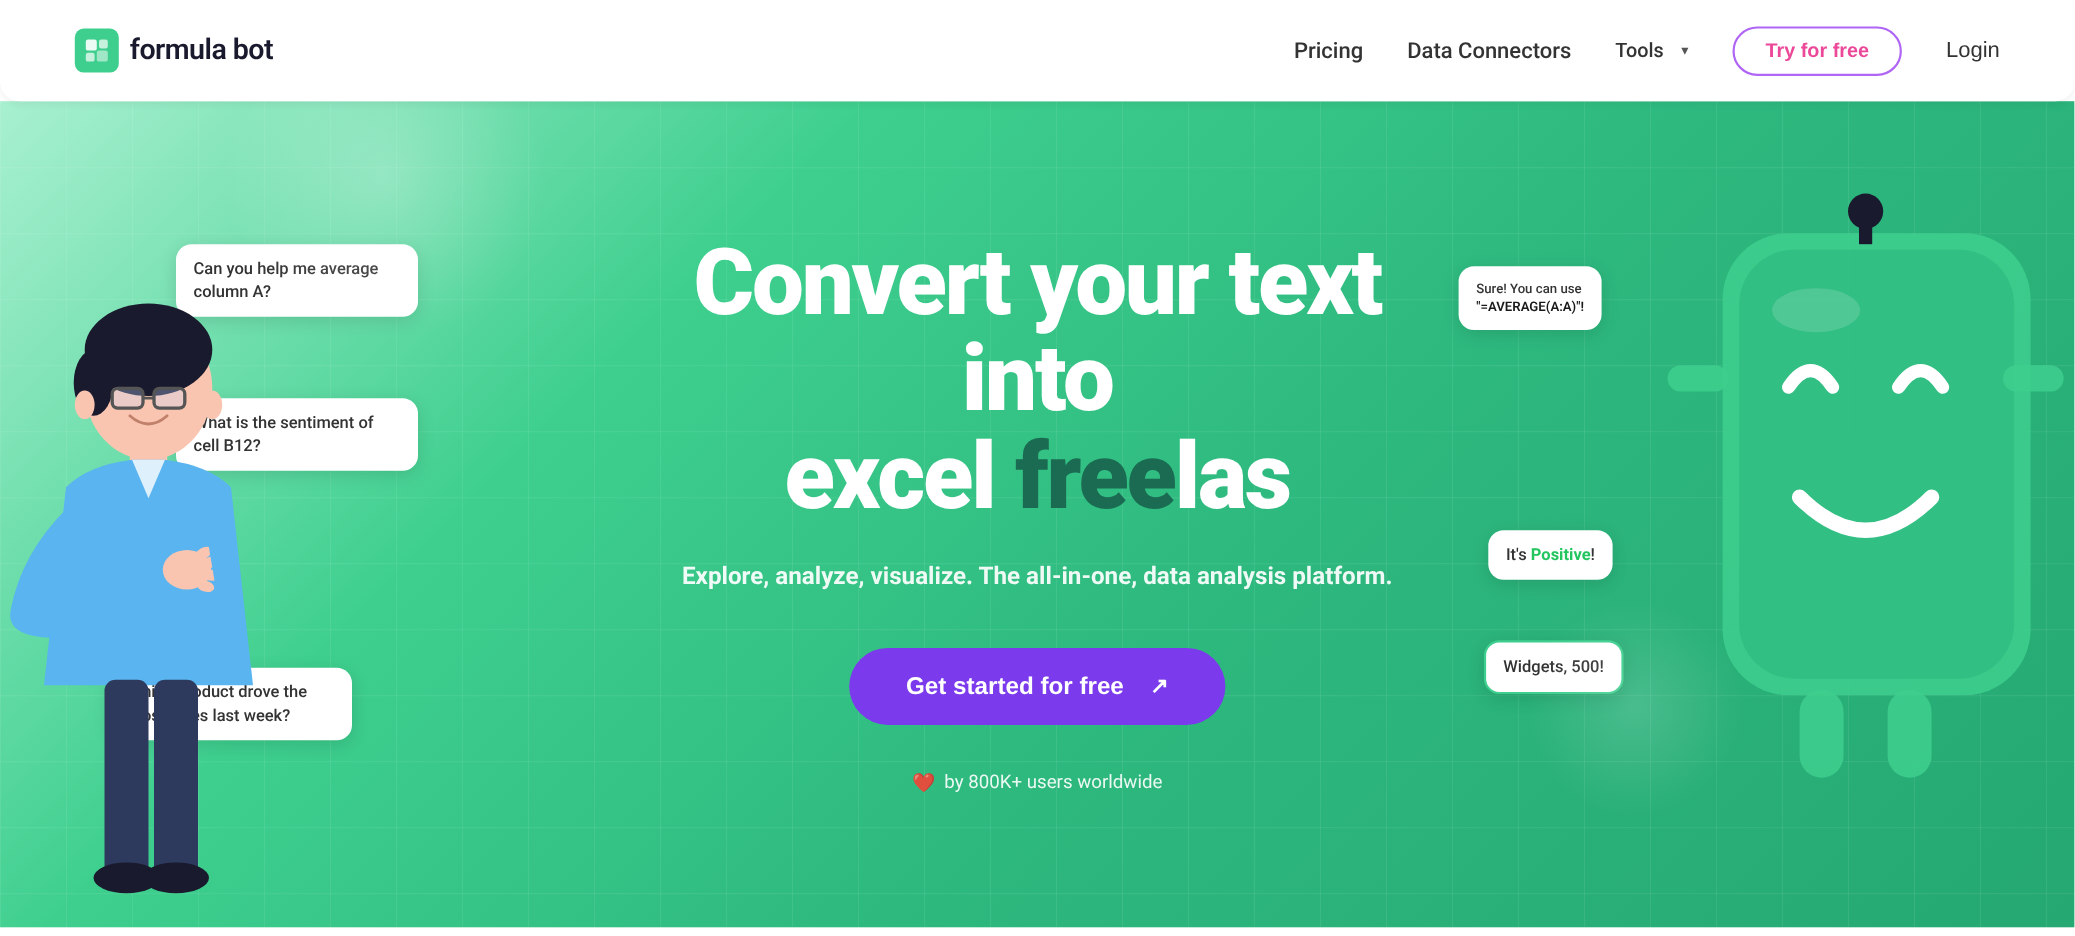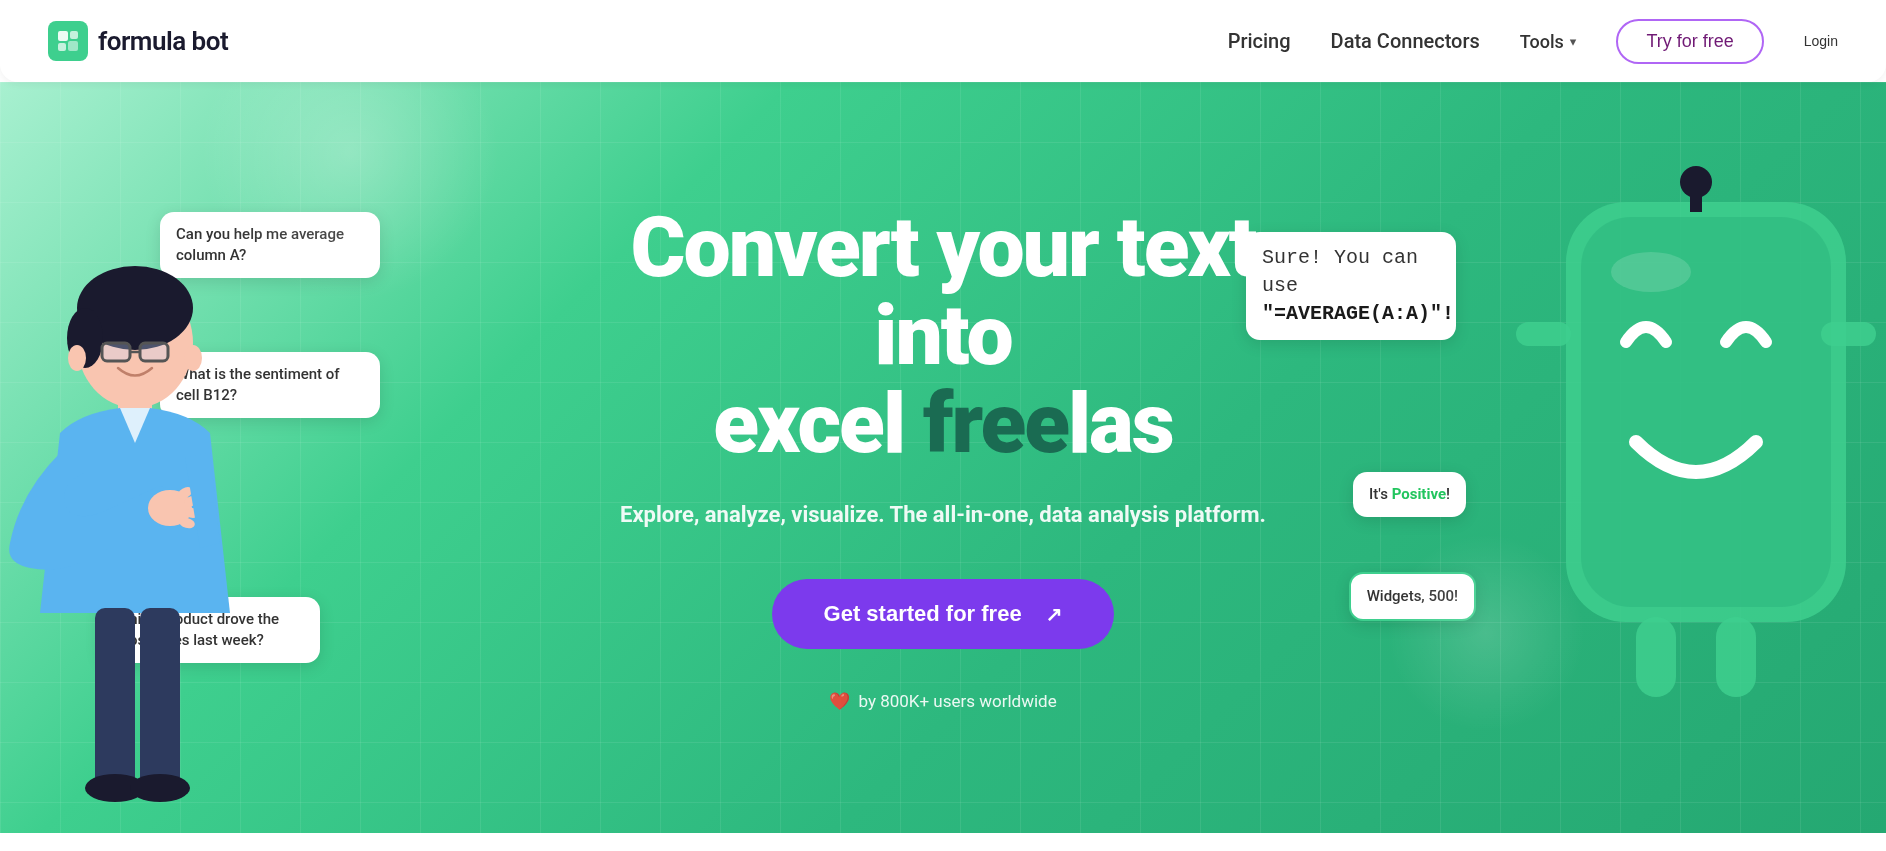--- a/index.html
+++ b/index.html
@@ -9,25 +9,25 @@
       width: 1886px;
       min-height: 851px;
       overflow-x: hidden;
     }
 
     
     nav {
       position: relative;
       z-index: 10;
       background: #fff;
-      height: 82px;
+      height: 92px;
       display: flex;
       align-items: center;
       justify-content: space-between;
-      padding: 0 48px;
+      padding: 0 68px;
       box-shadow: 0 2px 8px rgba(0,0,0,0.06);
       border-radius: 0 0 18px 18px;
     }
 
     .nav-logo {
       display: flex;
       align-items: center;
       gap: 10px;
       text-decoration: none;
     }
@@ -62,45 +62,45 @@
       font-size: 20px;
       color: #333;
       text-decoration: none;
       font-weight: 500;
       cursor: pointer;
     }
 
     .nav-tools {
       display: flex;
       align-items: center;
-      gap: 6px;
+      gap: 16px;
       font-size: 18px;
       color: #333;
       font-weight: 500;
       cursor: pointer;
     }
 
     .chevron-icon {
       font-size: 13px;
       color: #555;
     }
 
     .nav-try-btn {
       background: transparent;
       border: 2px solid #b066f5;
-      color: #701a75;
+      color: #ec4899;
       padding: 10px 28px;
       border-radius: 50px;
       font-size: 18px;
-      font-weight: 400;
+      font-weight: 700;
       cursor: pointer;
     }
 
     .nav-login {
-      font-size: 14px;
+      font-size: 20px;
       color: #333;
       font-weight: 500;
       cursor: pointer;
       background: none;
       border: none;
       text-align: center;
     }
 
     
     .hero {
@@ -367,21 +367,21 @@
         <span>Get started for free</span>
         <span style="font-size:20px;">↗</span>
       </button>
     </div>
     <div class="hero-social-proof">
       <span>❤️</span>
       <span>by 800K+ users worldwide</span>
     </div>
   </div>
 
-  <div class="chat-bubble bubble-right-1" style="position:absolute; top:150px; right:430px; font-size:20px; max-width:210px;font-family:Liberation Mono, monospace;">
+  <div class="chat-bubble bubble-right-1" style="position:absolute; top:150px; right:430px; font-size:12px; max-width:210px;">
     <span>Sure! You can use<br></span>
     <span class="bubble-formula">"=AVERAGE(A:A)"!</span>
   </div>
 
   <div class="chat-bubble bubble-right-2" style="position:absolute; top:390px; right:420px; font-size:15px;">
     <span>It's </span><span class="bubble-positive">Positive</span><span>!</span>
   </div>
 
   <div class="chat-bubble bubble-right-3" style="position:absolute; top:490px; right:410px; font-size:15px; border: 2px solid #3ecf8e;">
     <span>Widgets, 500!</span>

